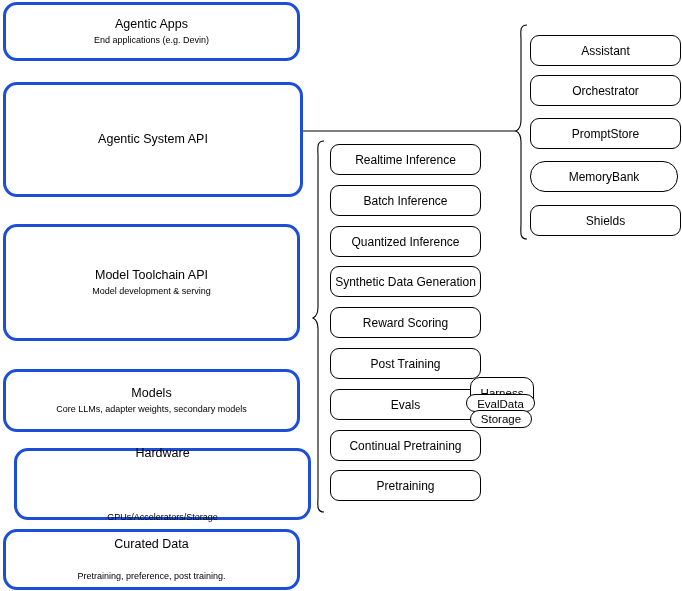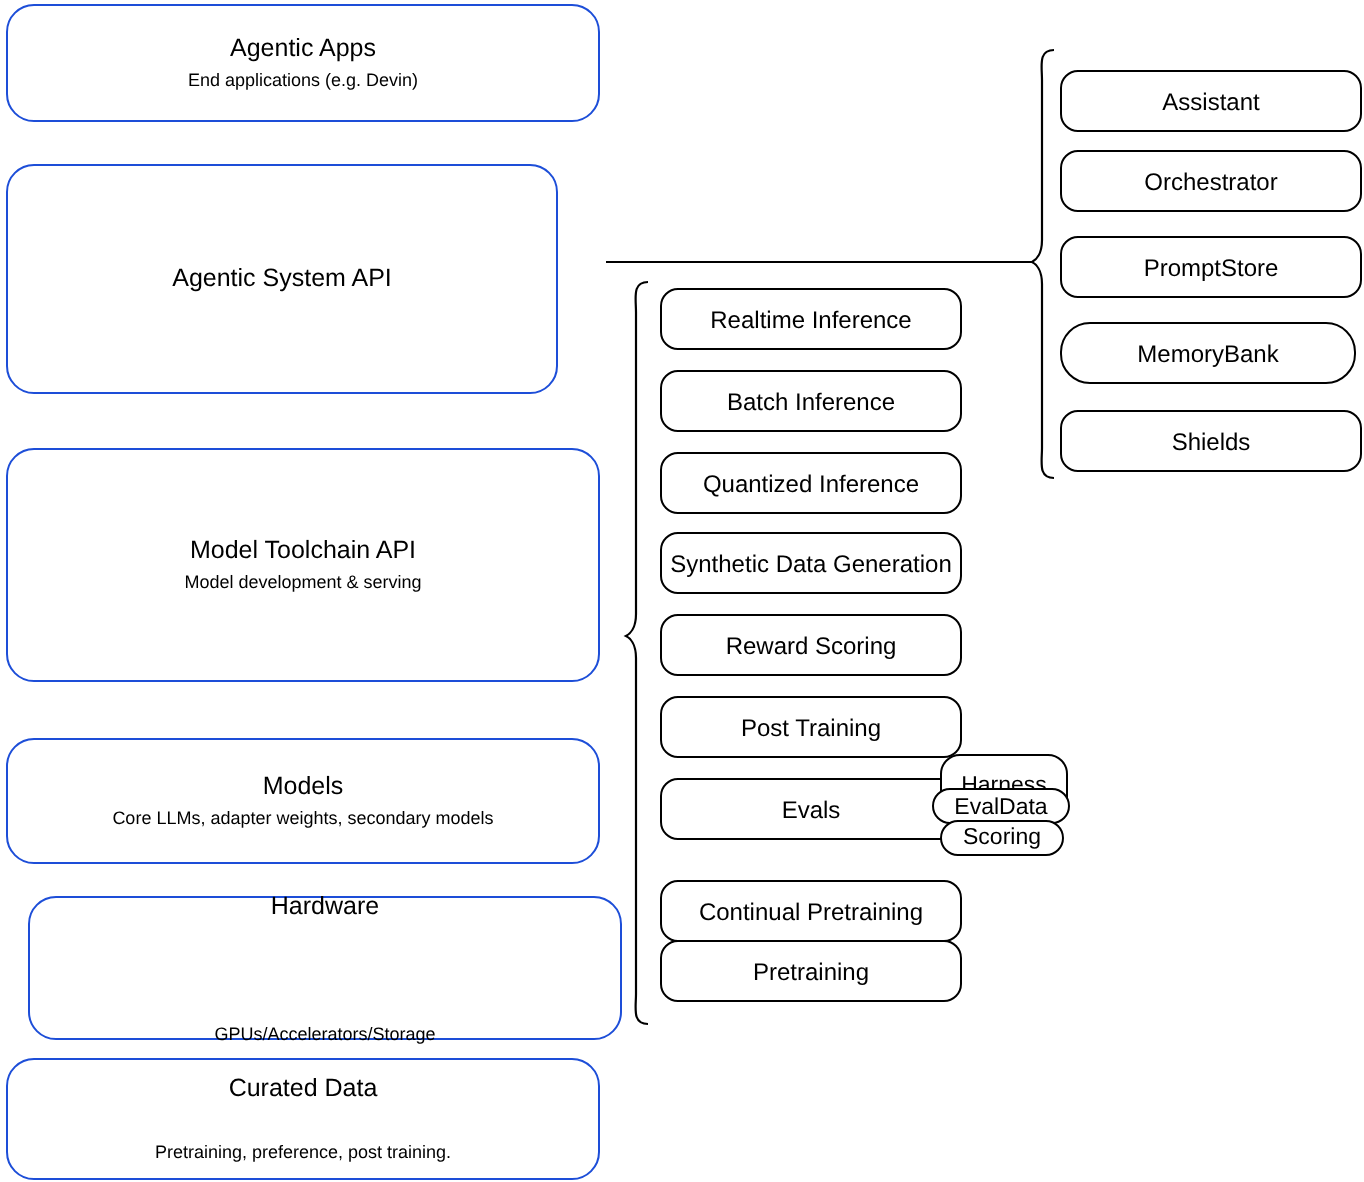--- a/index.html
+++ b/index.html
@@ -16,21 +16,21 @@
     position: relative;
     width: 682px;
     height: 591px;
     overflow: hidden;
     background: #ffffff;
   }
   
   .node {
     position: absolute;
     box-sizing: border-box;
-    border: 1px solid #1d4ed8;
+    border: 3px solid #1d4ed8;
     border-radius: 12px;
     background: #ffffff;
     display: flex;
     flex-direction: column;
     align-items: center;
     justify-content: center;
     text-align: center;
     padding: 2px 6px;
   }
   .node .title {
@@ -115,21 +115,21 @@
              C 315 319, 318 322, 318 329
              L 318 497
              C 318 504, 316 512, 324 512"></path>
   </svg>
 
   <div class="node layer" style="left:3px; top:2px; width:297px; height:59px;">
     <div class="title">Agentic Apps</div>
     <div class="subtitle">End applications (e.g. Devin)</div>
   </div>
 
-  <div class="node layer" style="left:3px; top:82px; width:276px; height:115px;">
+  <div class="node layer" style="left:3px; top:82px; width:300px; height:115px;">
     <div class="title">Agentic System API</div>
   </div>
 
   <div class="node layer" style="left:3px; top:224px; width:297px; height:117px;">
     <div class="title">Model Toolchain API</div>
     <div class="subtitle">Model development &amp; serving</div>
   </div>
 
   <div class="node layer" style="left:3px; top:369px; width:297px; height:63px;">
     <div class="title">Models</div>
@@ -167,38 +167,38 @@
   </div>
 
   <div class="node chip" style="left:330px; top:348px; width:151px; height:31px;">
     <div class="title">Post Training</div>
   </div>
 
   <div class="node chip" style="left:330px; top:389px; width:151px; height:31px;">
     <div class="title">Evals</div>
   </div>
 
-  <div class="node chip" style="left:330px; top:440px; width:151px; height:31px;">
+  <div class="node chip" style="left:330px; top:430px; width:151px; height:31px;">
     <div class="title">Continual Pretraining</div>
   </div>
 
   <div class="node chip" style="left:330px; top:470px; width:151px; height:31px;">
     <div class="title">Pretraining</div>
   </div>
 
   <div class="pill" style="left:470px; top:377px; width:64px; height:32px;">
     <span>Harness</span>
   </div>
 
   <div class="pill" style="left:466px; top:394px; width:69px; height:18px;align-items:flex-end;">
     <span>EvalData</span>
   </div>
 
   <div class="pill" style="left:470px; top:410px; width:62px; height:18px;">
-    <span>Scoring</span>
+    <span>Storage</span>
   </div>
 
   <div class="node chip" style="left:530px; top:35px; width:151px; height:31px;">
     <div class="title">Assistant</div>
   </div>
 
   <div class="node chip" style="left:530px; top:75px; width:151px; height:31px;">
     <div class="title">Orchestrator</div>
   </div>
 

